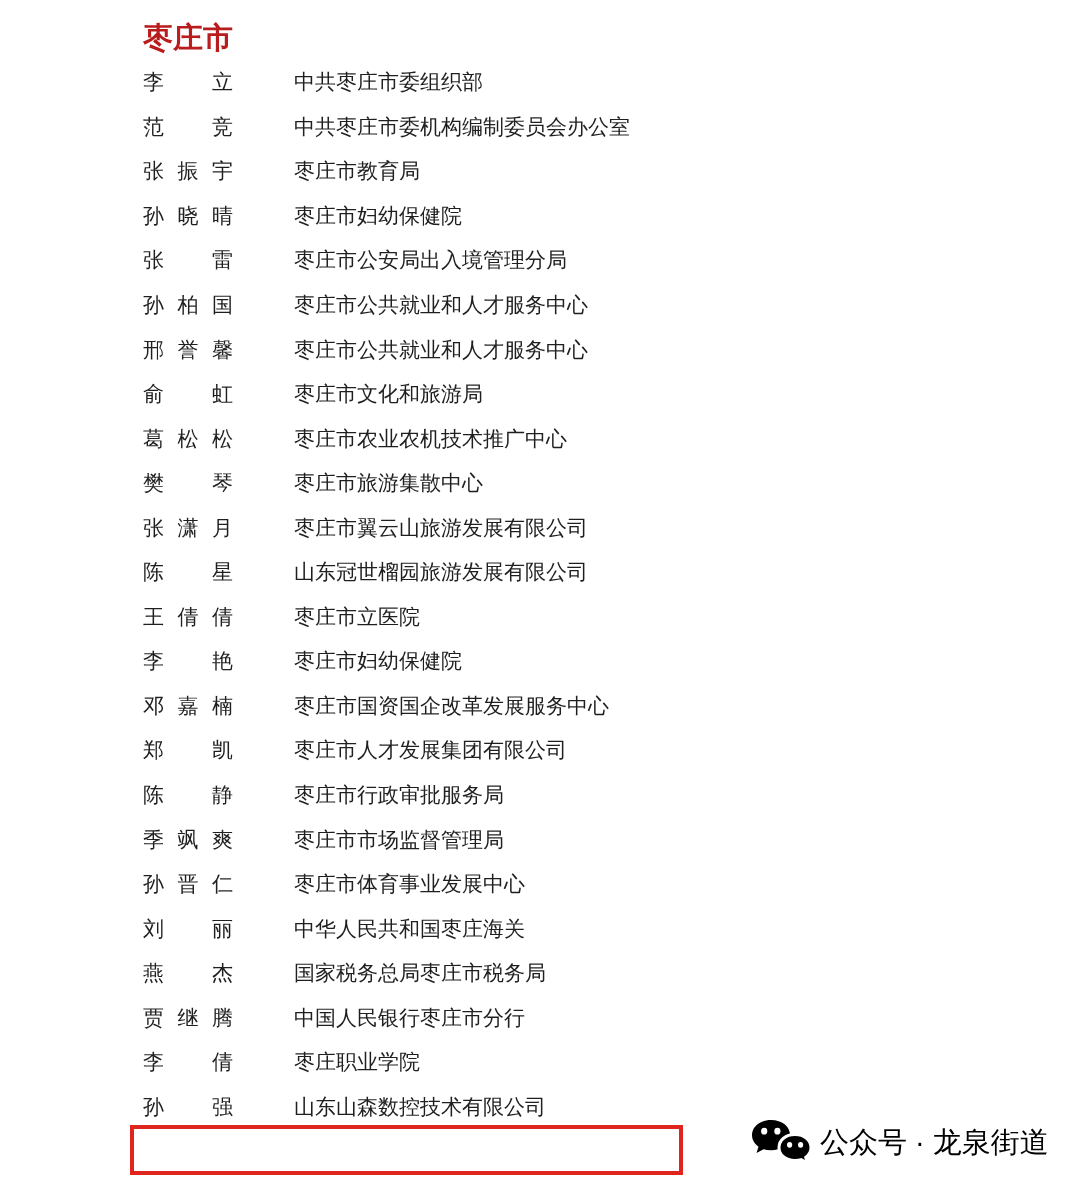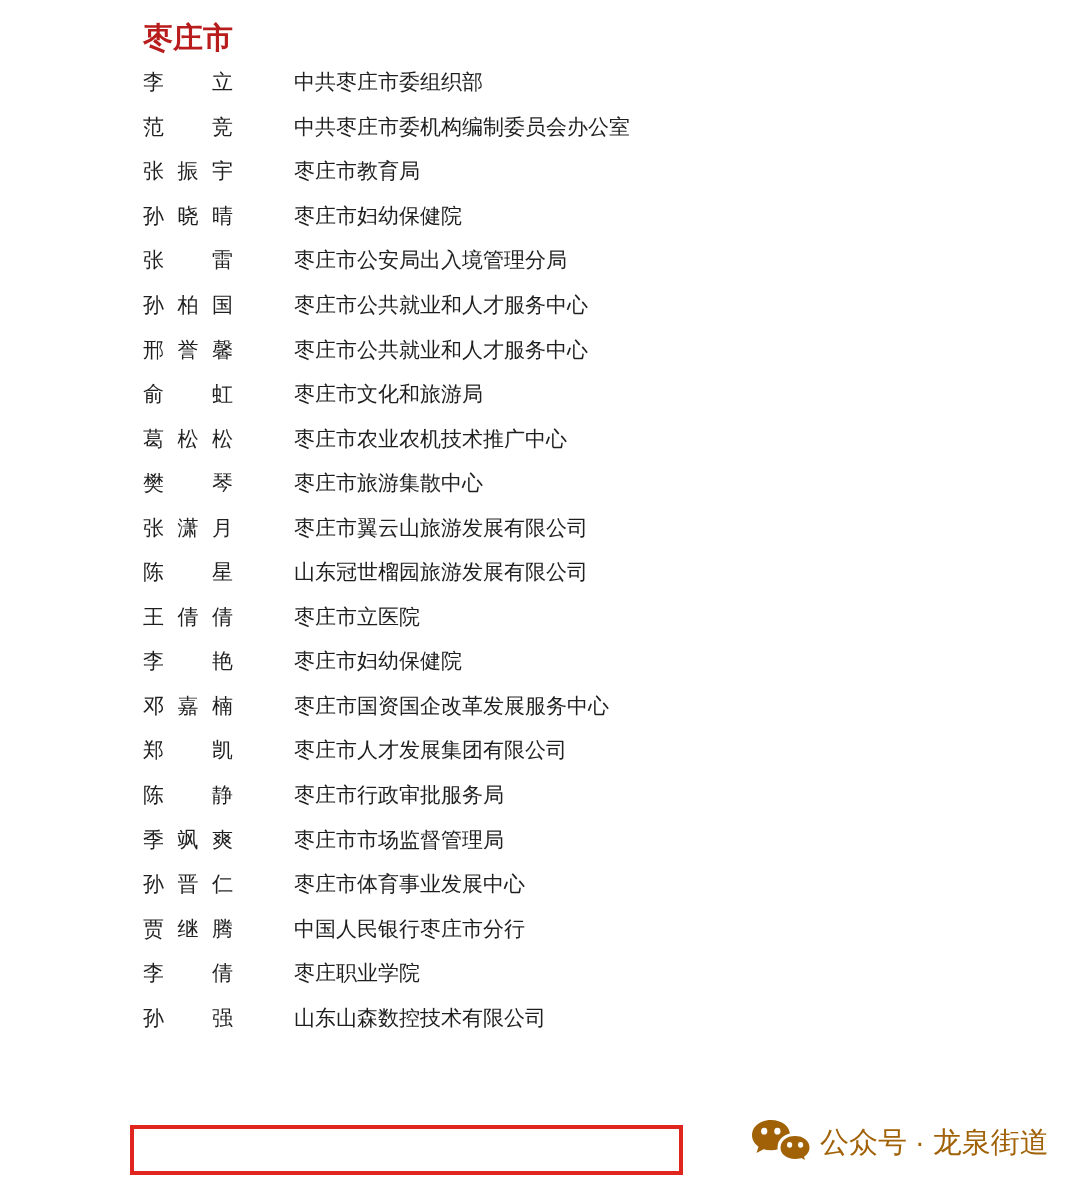--- a/index.html
+++ b/index.html
@@ -148,36 +148,44 @@
   </div>
     <div class="row">
     <span class="person-name">季飒爽</span>
     <span class="organization-name">枣庄市市场监督管理局</span>
   </div>
     <div class="row">
     <span class="person-name">孙晋仁</span>
     <span class="organization-name">枣庄市体育事业发展中心</span>
   </div>
     <div class="row">
+    <span class="person-name">刘丽</span>
+    <span class="organization-name">中华人民共和国枣庄海关</span>
+  </div>
+    <div class="row">
+    <span class="person-name">燕杰</span>
+    <span class="organization-name">国家税务总局枣庄市税务局</span>
+  </div>
+    <div class="row">
     <span class="person-name">贾继腾</span>
     <span class="organization-name">中国人民银行枣庄市分行</span>
   </div>
     <div class="row">
     <span class="person-name">李倩</span>
     <span class="organization-name">枣庄职业学院</span>
   </div>
     <div class="row">
     <span class="person-name">孙强</span>
     <span class="organization-name">山东山森数控技术有限公司</span>
   </div>
   </div>
 
 <div class="highlight-box" style="border-color: rgb(224, 37, 31); display: block;"></div>
 
-<div class="watermark" style="color: #a16207;">
+<div class="watermark" style="color: #000000;">
   <svg class="wechat-icon" width="64" height="48" viewBox="0 0 64 48" xmlns="http://www.w3.org/2000/svg">
     <g fill="currentColor">
       <path d="M21 2 C9.9 2 2 8.6 2 17 C2 21.8 4.5 25.9 8.5 28.7 L6.5 35 L13.6 31.2 C15.9 31.9 18.4 32.3 21 32.3 C32.1 32.3 40 25.5 40 17 C40 8.6 32.1 2 21 2 Z"></path>
     </g>
     <g fill="#ffffff">
       <ellipse cx="14.2" cy="13.2" rx="3.1" ry="3.4"></ellipse>
       <ellipse cx="27.4" cy="13.2" rx="3.1" ry="3.4"></ellipse>
     </g>
     <g fill="currentColor" stroke="#ffffff" stroke-width="3">
       <path d="M45 16.5 C35.6 16.5 29 22.1 29 29.5 C29 36.9 35.6 42.5 45 42.5 C47.2 42.5 49.3 42.2 51.2 41.6 L57.5 45 L55.7 39.4 C59 37 61 33.5 61 29.5 C61 22.1 54.4 16.5 45 16.5 Z"></path>

